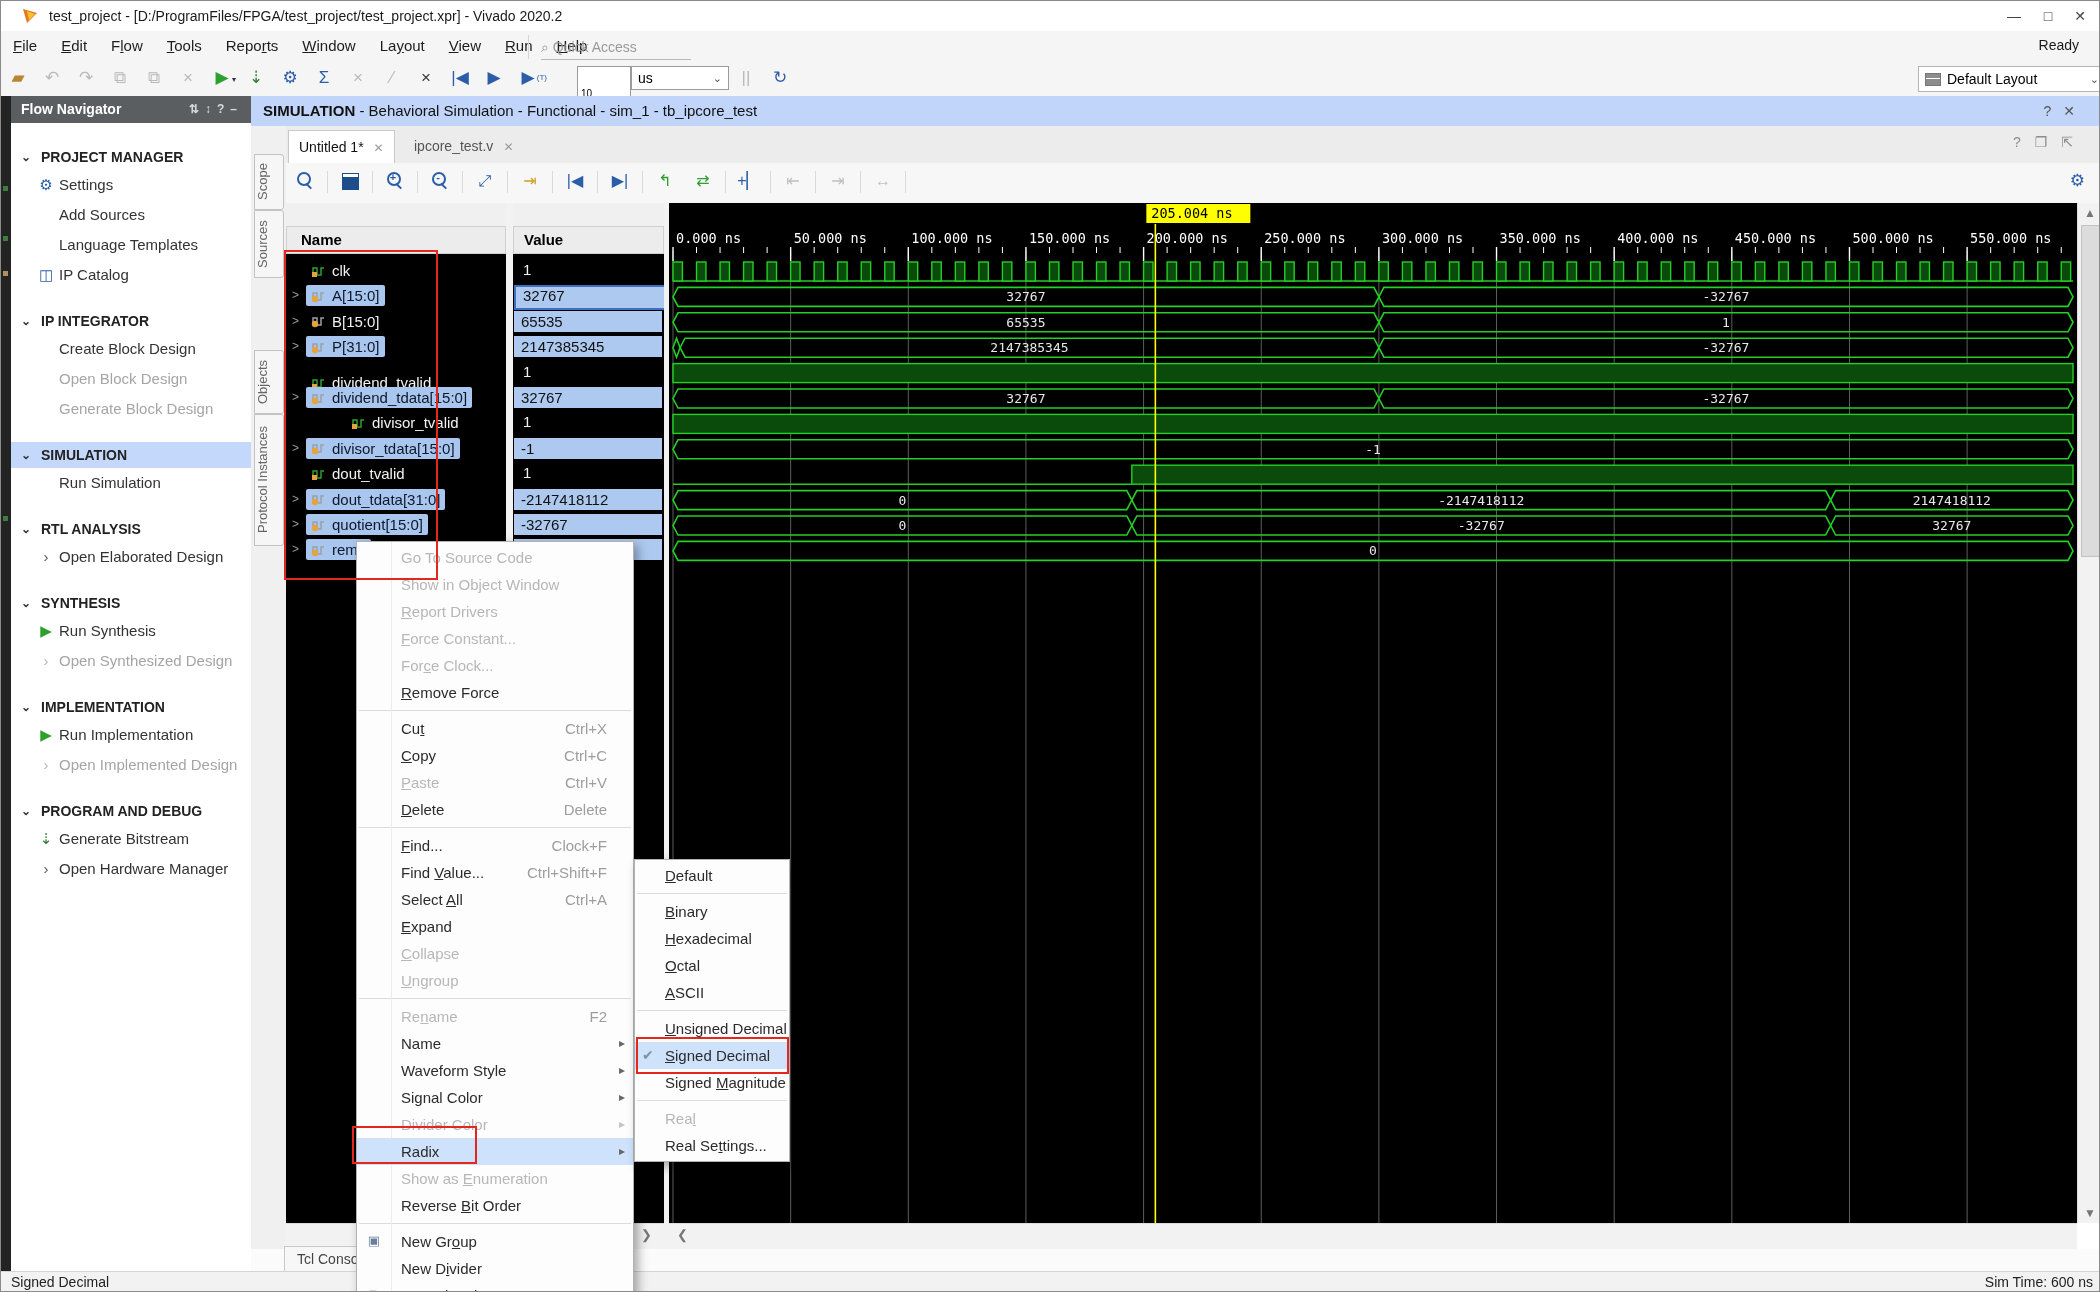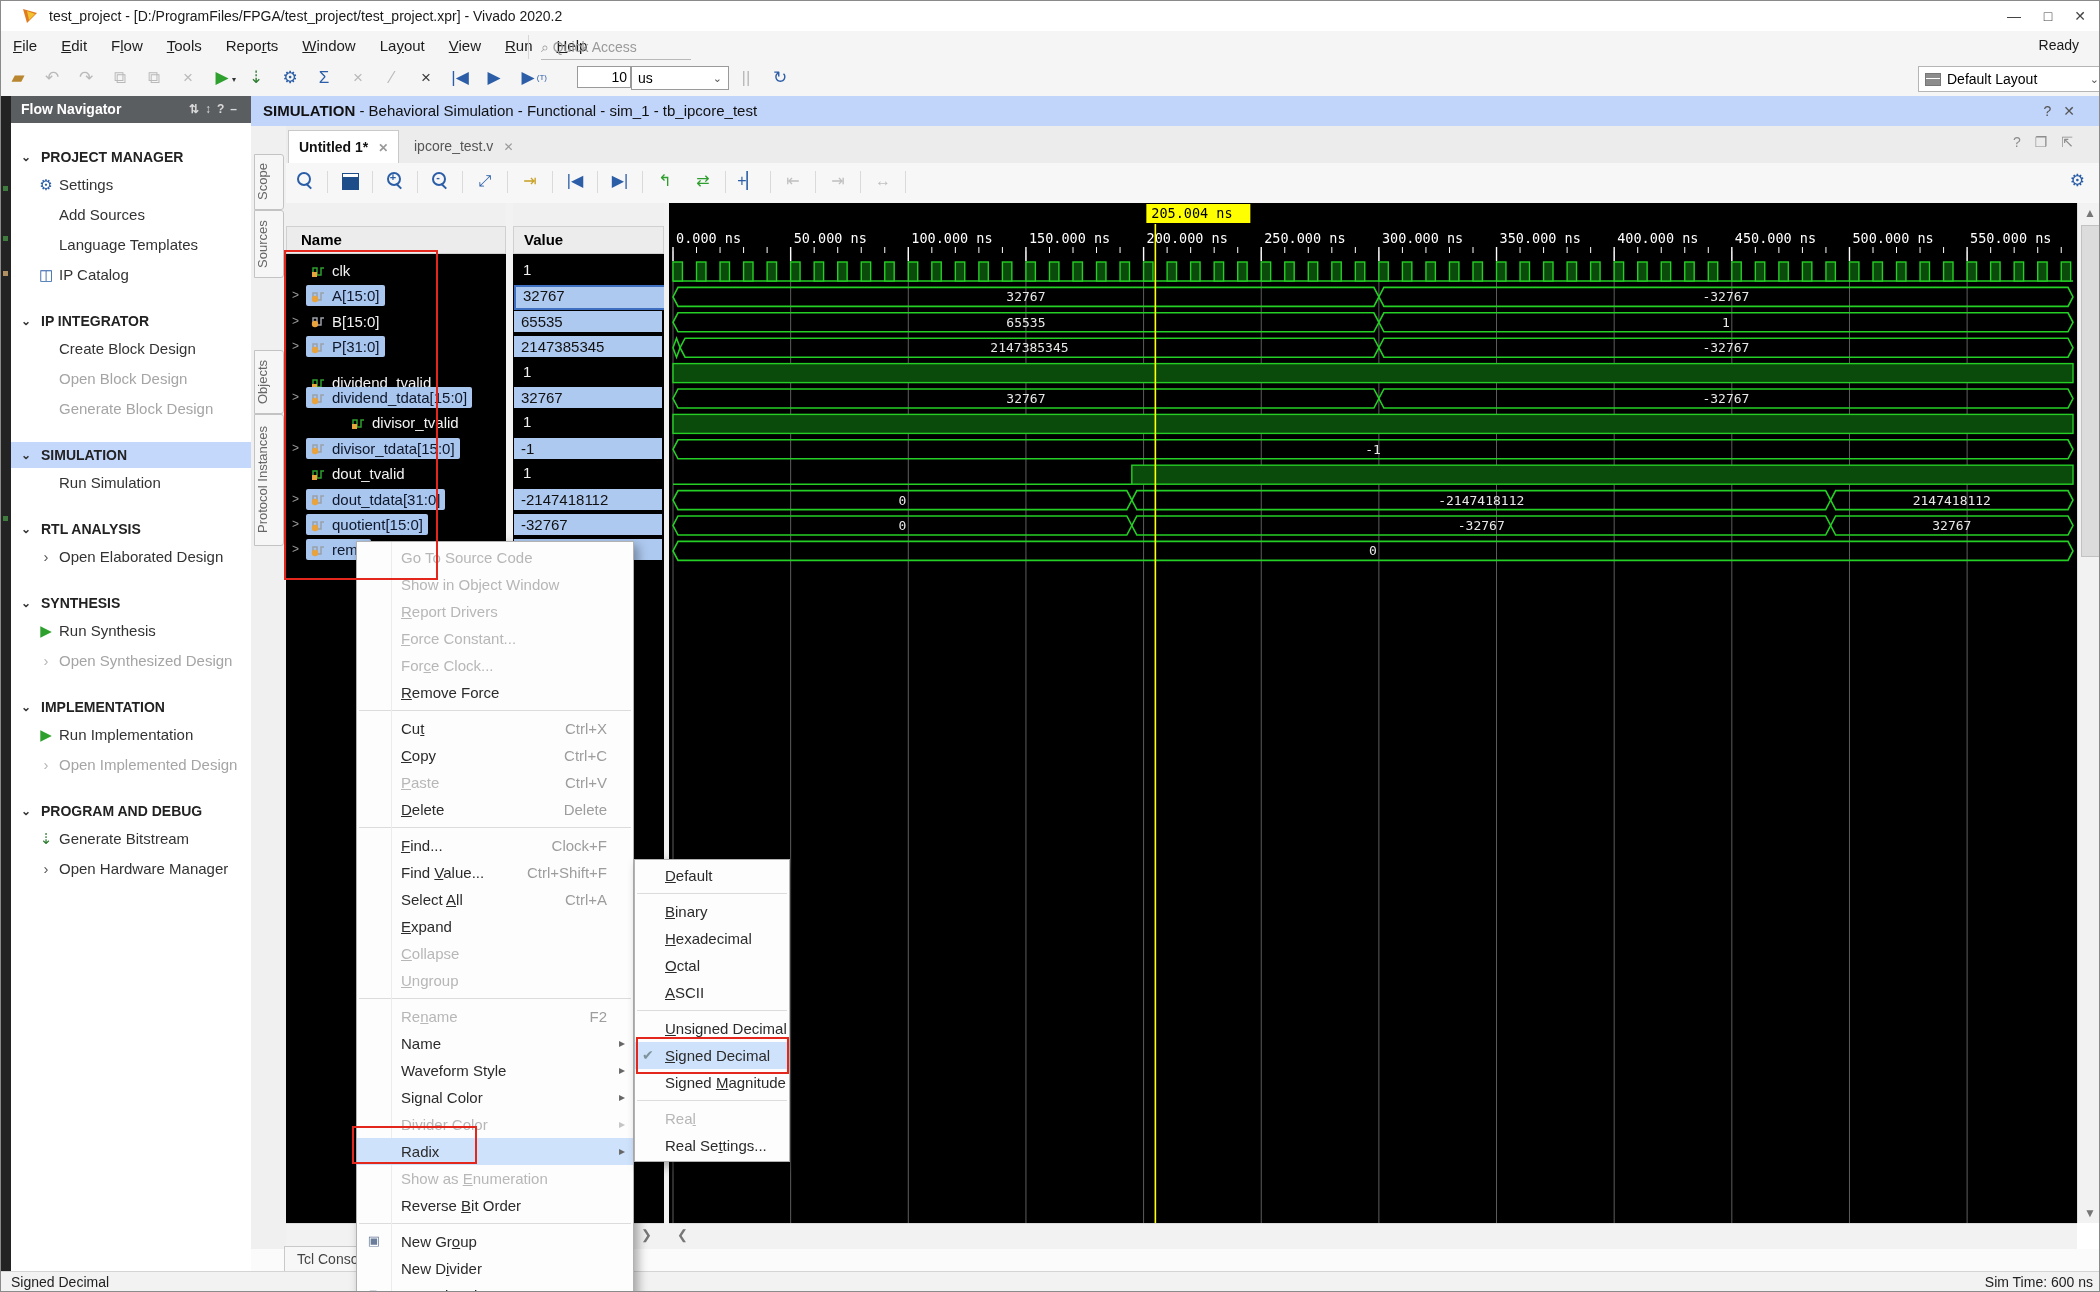--- a/index.html
+++ b/index.html
@@ -17,21 +17,21 @@
   .menu-item u{text-decoration:underline}
   #quick-access{left:540px;top:4px;width:150px;height:24px;border-bottom:1px solid #b9b9b9;color:#9a9a9a;font-size:14px;line-height:24px}
   #menusep{left:527px;top:4px;height:24px;border-left:1px solid #d6d6d6}
   #ready-text{right:22px;top:6px;font-size:14px;color:#1a1a1a}
   
   #main-toolbar{left:0;top:62px;width:2100px;height:33px;background:#f5f5f5;border-bottom:1px solid #dcdcdc}
   .tb-icon{display:inline-block;vertical-align:top;margin:3px 6px;width:22px;height:24px;text-align:center;line-height:24px;font-size:17px;position:relative}
   .tb-icon.disabled{color:#b9b9b9 !important}
   .tb-caret{position:absolute;right:-3px;bottom:-2px;font-size:8px;color:#333}
   .tb-sub{position:absolute;right:-8px;bottom:0px;font-size:8px;color:#2b5ea7}
-  #time-input{left:576px;top:3px;width:46px;height:20px;border:1px solid #9a9a9a;font-size:14px;text-align:right;padding:0 3px;font-family:"Liberation Sans",sans-serif}
+  #time-input{left:576px;top:3px;width:46px;height:20px;border:1px solid #9a9a9a;font-size:10px;padding:16px 3px;font-family:"Liberation Sans",sans-serif}
   #unit-select{left:630px;top:3px;width:90px;height:22px;border:1px solid #9a9a9a;background:#fff;font-size:14px;line-height:22px;padding-left:6px}
   #unit-caret{position:absolute;right:6px;top:0;color:#555;font-size:11px}
   #layout-select{left:1917px;top:3px;width:160px;height:24px;border:1px solid #b5b5b5;background:#fff;font-size:14px;line-height:24px;padding-left:28px}
   #layout-grid{position:absolute;left:6px;top:6px;width:14px;height:11px;background:linear-gradient(#8c8c8c 0 4px,#fff 4px 5px,#8c8c8c 5px);border:1px solid #777}
   #layout-caret{position:absolute;right:8px;top:0;color:#555;font-size:11px}
   
   #left-strip{left:0;top:95px;width:10px;height:1197px;background:#232323}
   .strip-dot{position:absolute;left:2px;width:5px;height:5px}
   #flow-nav{left:10px;top:95px;width:240px;height:1175px;background:#ffffff;border-right:1px solid #c9c9c9}
   #flow-header{left:0;top:0;width:240px;height:27px;background:#5b5e61;color:#fff;font-size:14px;font-weight:bold;line-height:27px;padding-left:10px;box-sizing:border-box}
@@ -45,21 +45,21 @@
   .fn-item .fi{position:absolute;left:26px;top:0;width:18px;text-align:center}
   
   #sim-header{left:250px;top:95px;width:1850px;height:30px;background:#c1d4fa;line-height:30px;font-size:15px;color:#111;padding-left:12px;box-sizing:border-box}
   #sim-header b{font-weight:bold}
   #sim-header-icons{position:absolute;right:14px;top:0;color:#555;font-size:14px;letter-spacing:12px}
   #side-strip{left:250px;top:125px;width:35px;height:1145px;background:#f0f0f0;border-right:1px solid #d5d5d5}
   .side-tab{position:absolute;left:3px;width:28px;background:#f6f6f6;border:1px solid #c3c3c3;border-radius:3px 0 0 3px;
             writing-mode:vertical-rl;transform:rotate(180deg);text-align:center;font-size:13px;color:#666}
   #tabstrip{left:285px;top:125px;width:1815px;height:37px;background:#ececec;border-bottom:1px solid #c9c9c9}
   .doc-tab{position:absolute;top:4px;height:33px;line-height:33px;font-size:14px;padding:0 10px;color:#555}
-  .doc-tab.active{background:#fff;border:1px solid #c9c9c9;border-bottom:none;font-weight:bold;color:#111}
+  .doc-tab.active{background:#fff;border:1px solid #c9c9c9;border-bottom:none;font-weight:normal;color:#111}
   .doc-tab .close{margin-left:10px;color:#999;font-size:12px}
   #tabstrip-icons{position:absolute;right:14px;top:8px;color:#8d8d8d;font-size:14px;letter-spacing:14px}
   
   #wave-toolbar{left:285px;top:162px;width:1815px;height:40px;background:#f7f7f7;border-bottom:1px solid #d8d8d8}
   .wt-icon{display:inline-block;vertical-align:top;margin:7px 8px;width:22px;height:22px;text-align:center;line-height:22px;font-size:16px;position:relative}
   .wt-sep{display:inline-block;vertical-align:top;margin:8px 3px;height:22px;border-left:1px solid #dadada}
   .mag{position:relative}
   .mag .lens{position:absolute;left:3px;top:2px;width:10px;height:10px;border:2px solid #2b5ea7;border-radius:50%}
   .mag .tail{position:absolute;left:13px;top:13px;width:7px;height:2px;background:#2b5ea7;transform:rotate(45deg);transform-origin:0 0}
   .mag .ovl{position:absolute;left:4px;top:0px;width:10px;text-align:center;font-size:11px;font-weight:bold;color:#2b5ea7;line-height:14px}

